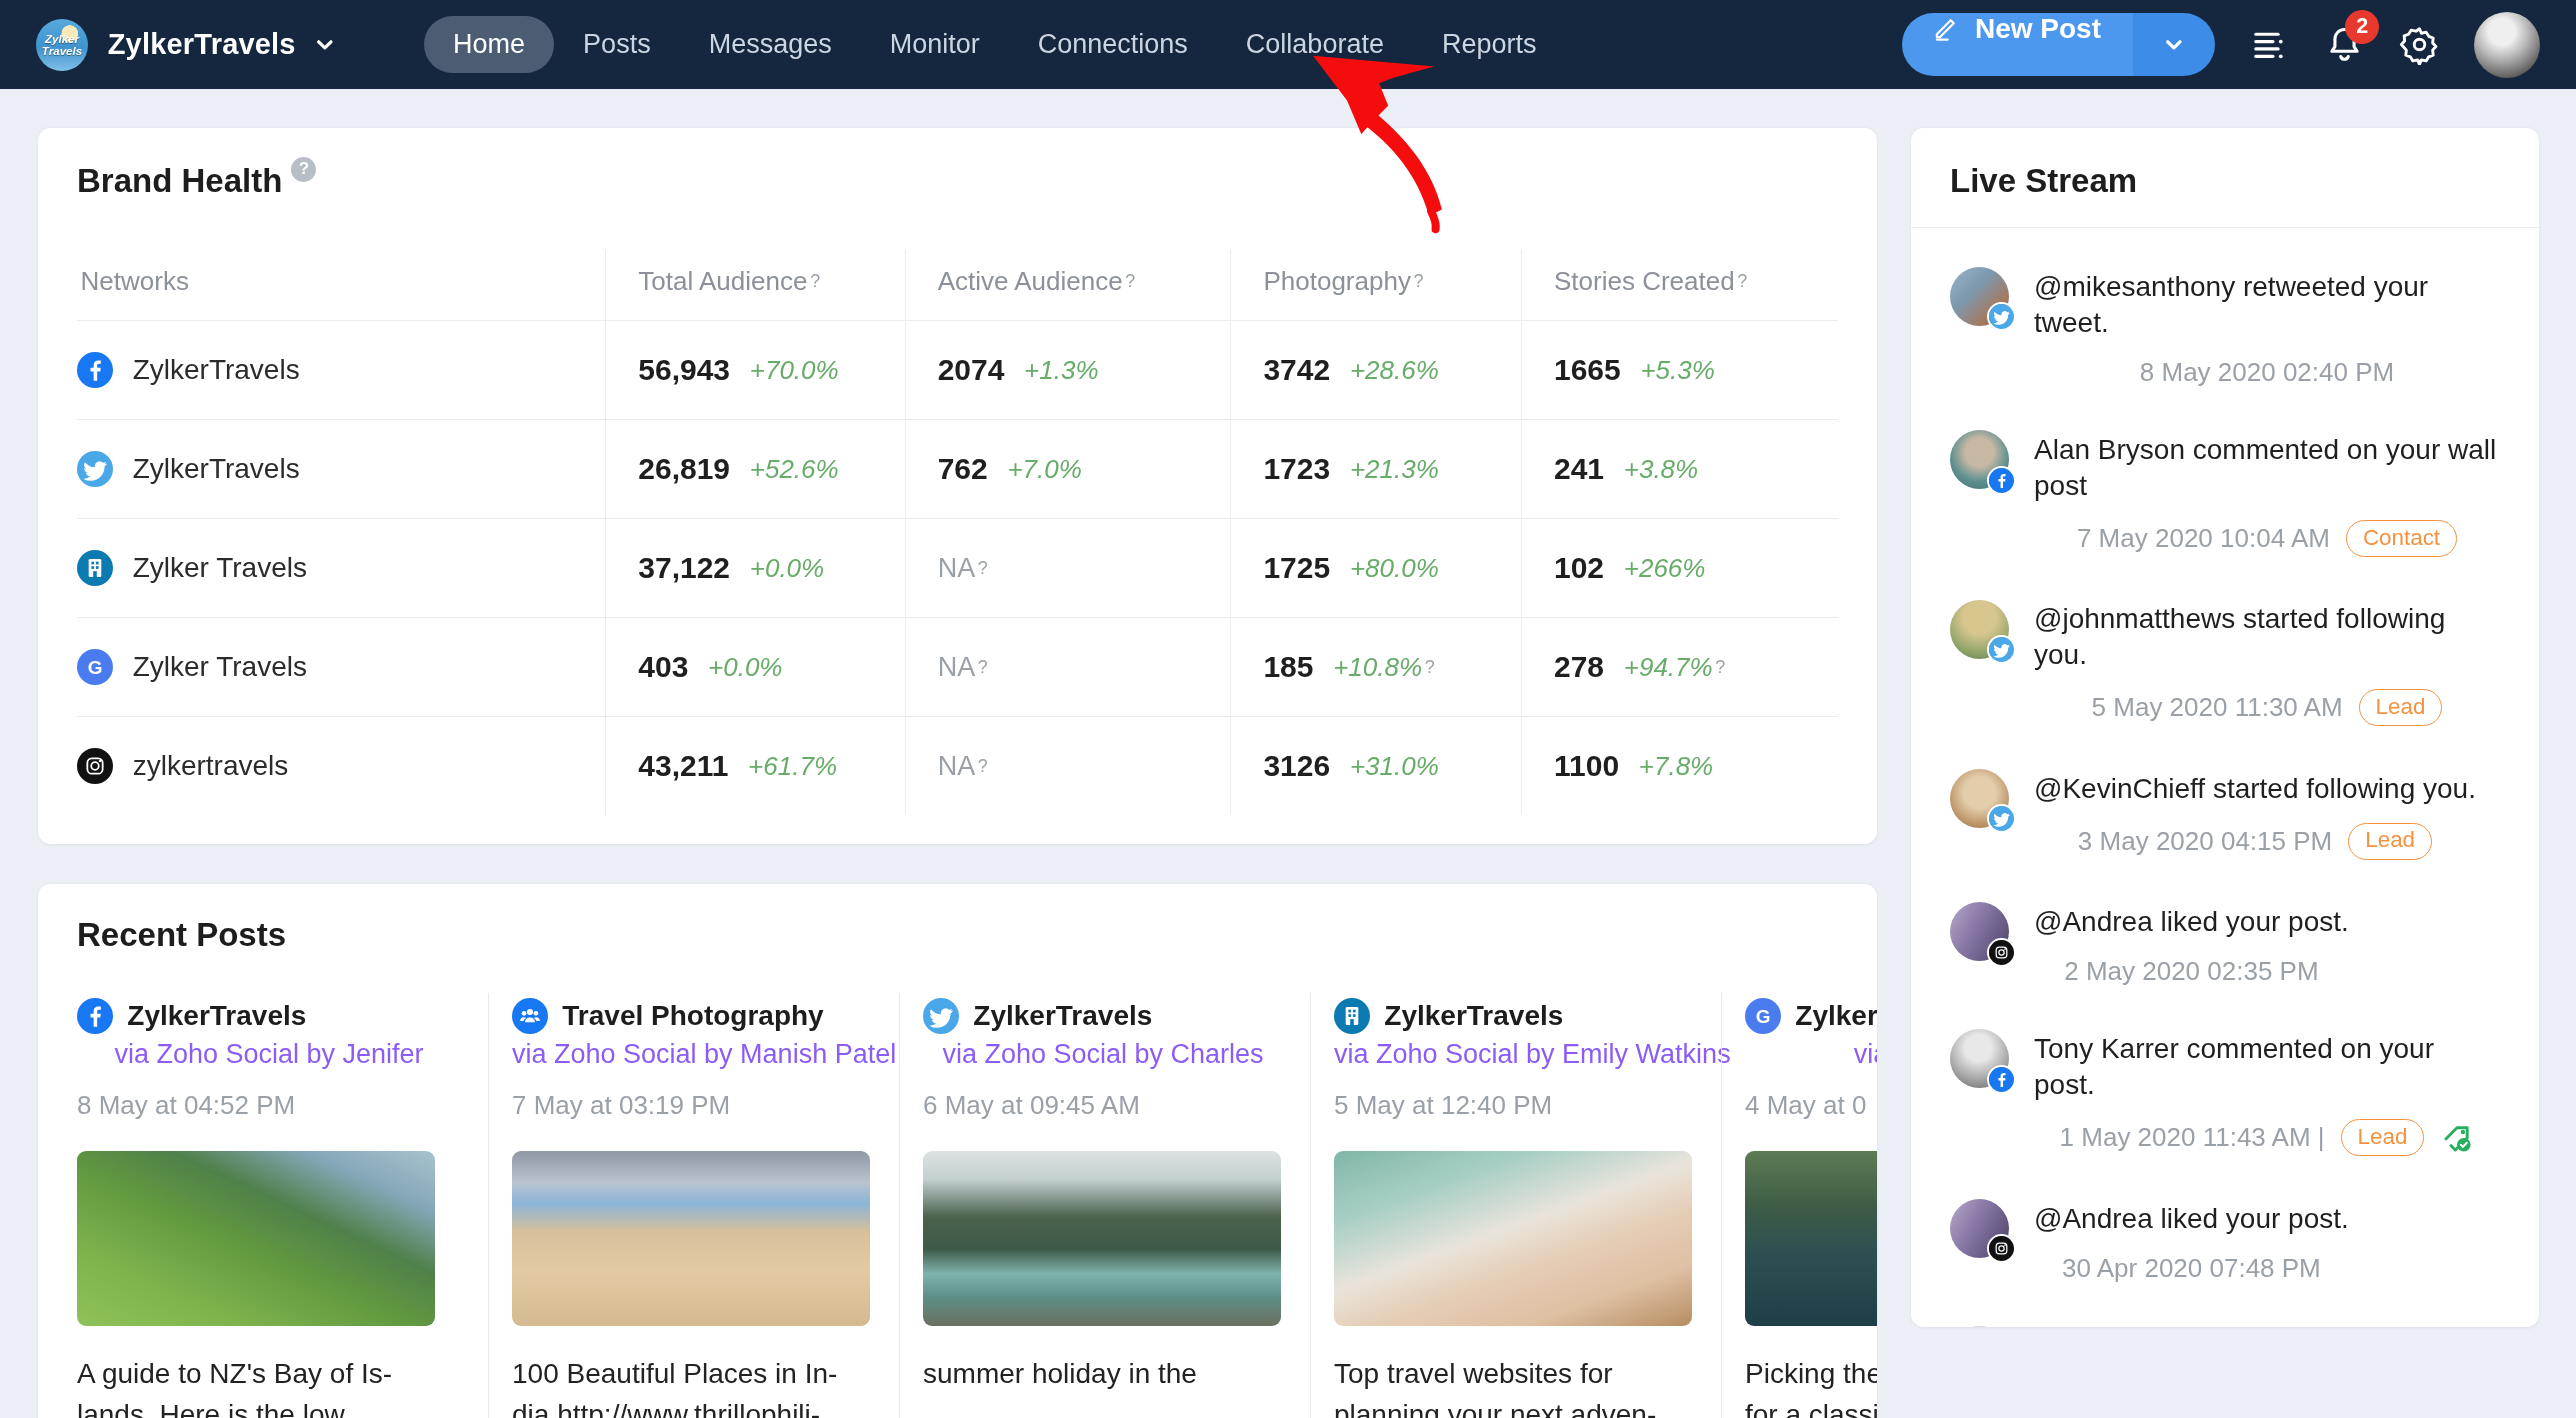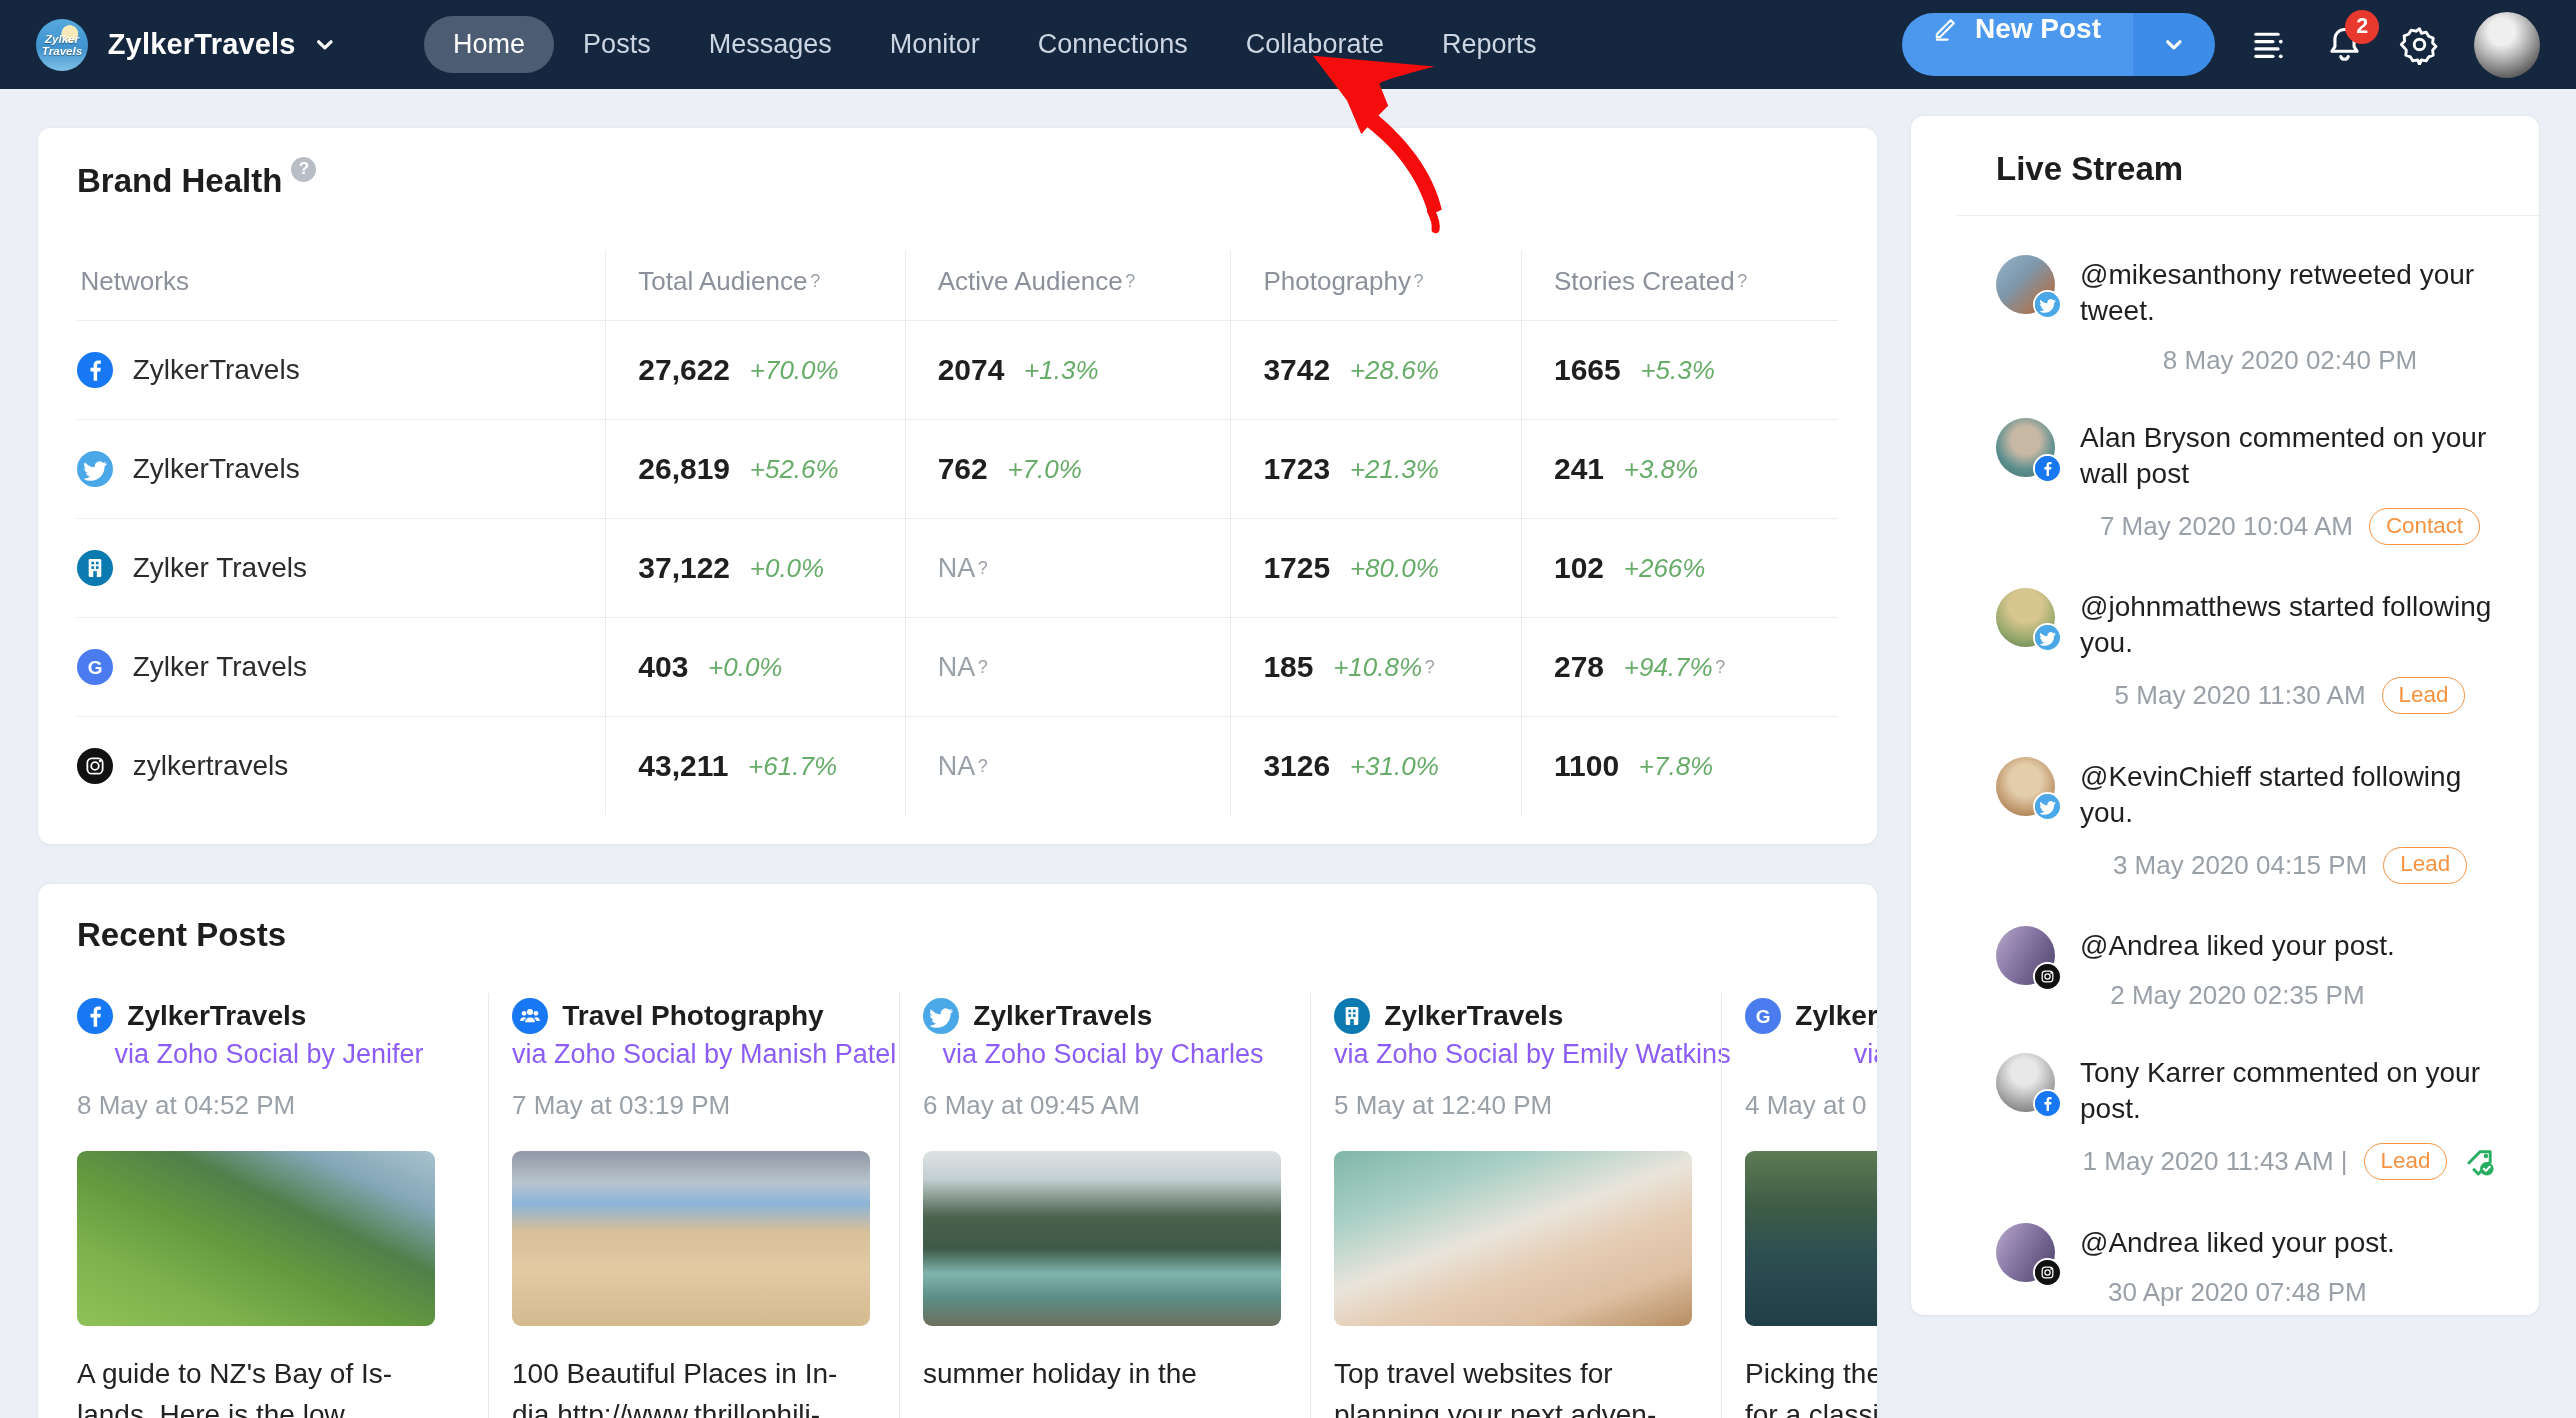--- a/index.html
+++ b/index.html
@@ -63,21 +63,21 @@
   
   .arrow-annot { position:absolute; left:0; top:0; width:2576px; height:1419px; pointer-events:none; z-index:50; }
 
   
   .card {
     position:absolute; background:#fff; border-radius:12.5px;
     box-shadow:0 0.9px 3.6px rgba(30,50,90,.08);
   }
   #brand-health-card { left:38px; top:128px; width:1839px; height:716px; padding:34px 39px; }
   #recent-posts-card { left:38px; top:884px; width:1839px; height:572px; padding:32px 39px; overflow:hidden; }
-  #live-stream-card  { left:1911px; top:116px; width:628px; height:1199px; overflow:hidden;padding-left:46px; }
+  #live-stream-card  { left:1911px; top:128px; width:628px; height:1199px; overflow:hidden; }
 
   .section-title { font-size:33px; font-weight:600; color:#1d1d1d; display:flex; align-items:flex-start; gap:9px; }
   .help-dot {
     width:25px; height:25px; border-radius:50%; background:#b9bec6; color:#fff;
     font-size:17px; font-weight:700; display:flex; align-items:center; justify-content:center;
     margin-top:-5.4px; cursor:pointer;
   }
 
   
   .bh-table { margin-top:50px; }
@@ -258,21 +258,21 @@
     <div class="bh-cell name">
       <span class="net-icon">
               <svg viewBox="0 0 40 40">
                 <circle cx="20" cy="20" r="20" fill="#1877f2"></circle>
                 <path d="M22.4 32V21.6h3.5l.5-4h-4v-2.5c0-1.2.3-2 2-2h2.1V9.5c-.4 0-1.6-.1-3-.1-3 0-5 1.8-5 5.1v3.1h-3.5v4H18.5V32z" fill="#fff"></path>
               </svg>
             </span>
       <span class="net-name">ZylkerTravels</span>
     </div>
   <div class="bh-cell">
-            <span class="num">27,622</span>
+            <span class="num">56,943</span>
             <span class="delta">+70.0%</span>
           </div>
           <div class="bh-cell">
             <span class="num">2074</span>
             <span class="delta">+1.3%</span>
           </div>
           <div class="bh-cell">
             <span class="num">3742</span>
             <span class="delta">+28.6%</span>
           </div>

